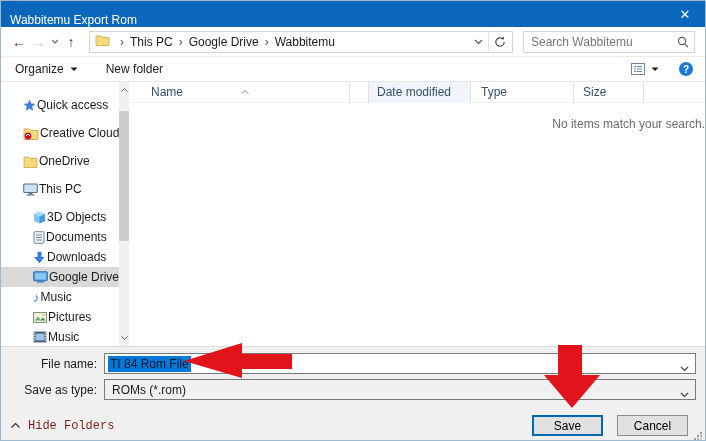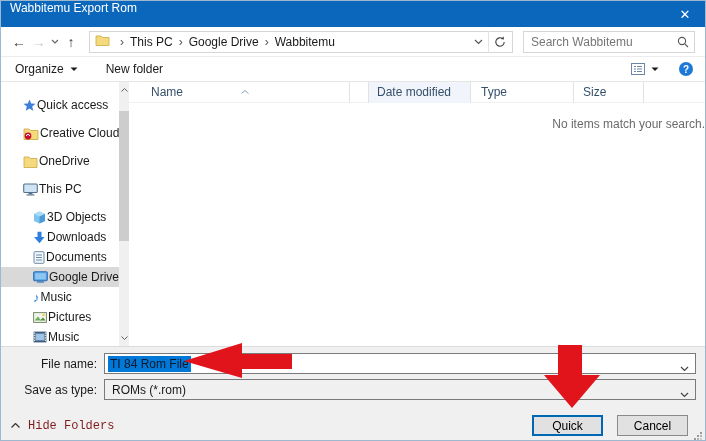--- a/index.html
+++ b/index.html
@@ -5,21 +5,21 @@
   * { margin:0; padding:0; box-sizing:border-box; }
   html,body { width:706px; height:441px; }
   body {
     font-family:"Liberation Sans", sans-serif;
     font-size:12px; color:#1a1a1a; background:#fff;
     position:relative; overflow:hidden;
     border:1px solid #9db8cf;
   }
   
   .titlebar { height:26px; background:#0b67bc; color:#fff;
-    display:flex; align-items:flex-start; padding-left:9px; }
+    display:flex; align-items:flex-end; padding-left:9px; }
   .titlebar .title { font-size:12px; }
   .titlebar .close { margin-left:auto; width:40px; height:26px;
     display:flex; align-items:center; justify-content:center;
     font-size:13px; color:#fff; cursor:pointer; }
   
   .navbar { height:30px; background:#fff; display:flex; align-items:center;
     padding:0 10px 0 8px; border-bottom:1px solid #ececec; }
   .navbtn { width:22px; text-align:center; font-size:14px; color:#3b3b3b; }
   .navbtn.disabled { color:#c9c9c9; }
   .nav-chev { width:14px; display:flex; justify-content:center; }
@@ -226,36 +226,36 @@
         <svg width="13" height="13" viewBox="0 0 13 13">
             <path d="M6.5 0.5 L12 3 L12 10 L6.5 12.5 L1 10 L1 3 Z" fill="#7fc4ee"></path>
             <path d="M6.5 0.5 L12 3 L6.5 5.5 L1 3 Z" fill="#aadcf7"></path>
             <path d="M6.5 5.5 L12 3 L12 10 L6.5 12.5 Z" fill="#4a9bd8"></path>
           </svg>
       </span>
       <span>3D Objects</span>
     </div>
     <div class="side-item child">
       <span class="ic">
-        <svg width="13" height="13" viewBox="0 0 13 13">
-            <path d="M4.5 0.8 h4 v5.2 h3 L6.5 12.2 L1 6 h3.5 Z" fill="#2f7de1"></path>
-          </svg>
-      </span>
-      <span>Downloads</span>
-    </div>
-    <div class="side-item child">
-      <span class="ic">
         <svg width="12" height="13" viewBox="0 0 12 13">
             <rect x="1" y="0.7" width="10" height="11.6" rx="1" fill="#f4f7fa" stroke="#6a8aa8" stroke-width="1"></rect>
             <line x1="3" y1="4" x2="9" y2="4" stroke="#6a8aa8"></line>
             <line x1="3" y1="6.5" x2="9" y2="6.5" stroke="#6a8aa8"></line>
             <line x1="3" y1="9" x2="9" y2="9" stroke="#6a8aa8"></line>
           </svg>
       </span>
       <span>Documents</span>
+    </div>
+    <div class="side-item child">
+      <span class="ic">
+        <svg width="13" height="13" viewBox="0 0 13 13">
+            <path d="M4.5 0.8 h4 v5.2 h3 L6.5 12.2 L1 6 h3.5 Z" fill="#2f7de1"></path>
+          </svg>
+      </span>
+      <span>Downloads</span>
     </div>
     <div class="side-item child selected">
       <span class="ic">
         <svg width="15" height="12" viewBox="0 0 15 12">
             <rect x="0.7" y="0.7" width="13.6" height="9" rx="1.2" fill="#5aa7e8" stroke="#2d6eb5" stroke-width="1.1"></rect>
             <rect x="2.2" y="2.2" width="10.6" height="6" fill="#8ec6f2"></rect>
             <rect x="4" y="10.4" width="7" height="1.2" fill="#2d6eb5"></rect>
           </svg>
       </span>
       <span>Google Drive</span>
@@ -352,21 +352,21 @@
   </div>
 
   <div class="footer-row">
     <span class="hidefolders">
       <svg width="9" height="5" viewBox="0 0 9 5">
           <path d="M0.5 4.5 L4.5 0.5 L8.5 4.5" stroke="#333" stroke-width="1.2" fill="none"></path>
         </svg>
       <span>Hide Folders</span>
     </span>
     <span class="btns">
-      <span class="btn primary">Quick</span>
+      <span class="btn primary">Save</span>
       <span class="btn normal">Cancel</span>
     </span>
   </div>
 
   <span class="resize-grip">
     <svg width="9" height="9" viewBox="0 0 9 9">
         <rect x="6" y="0" width="2" height="2" fill="#9a9a9a"></rect>
         <rect x="3" y="3" width="2" height="2" fill="#9a9a9a"></rect>
         <rect x="6" y="3" width="2" height="2" fill="#b5b5b5"></rect>
         <rect x="0" y="6" width="2" height="2" fill="#9a9a9a"></rect>

